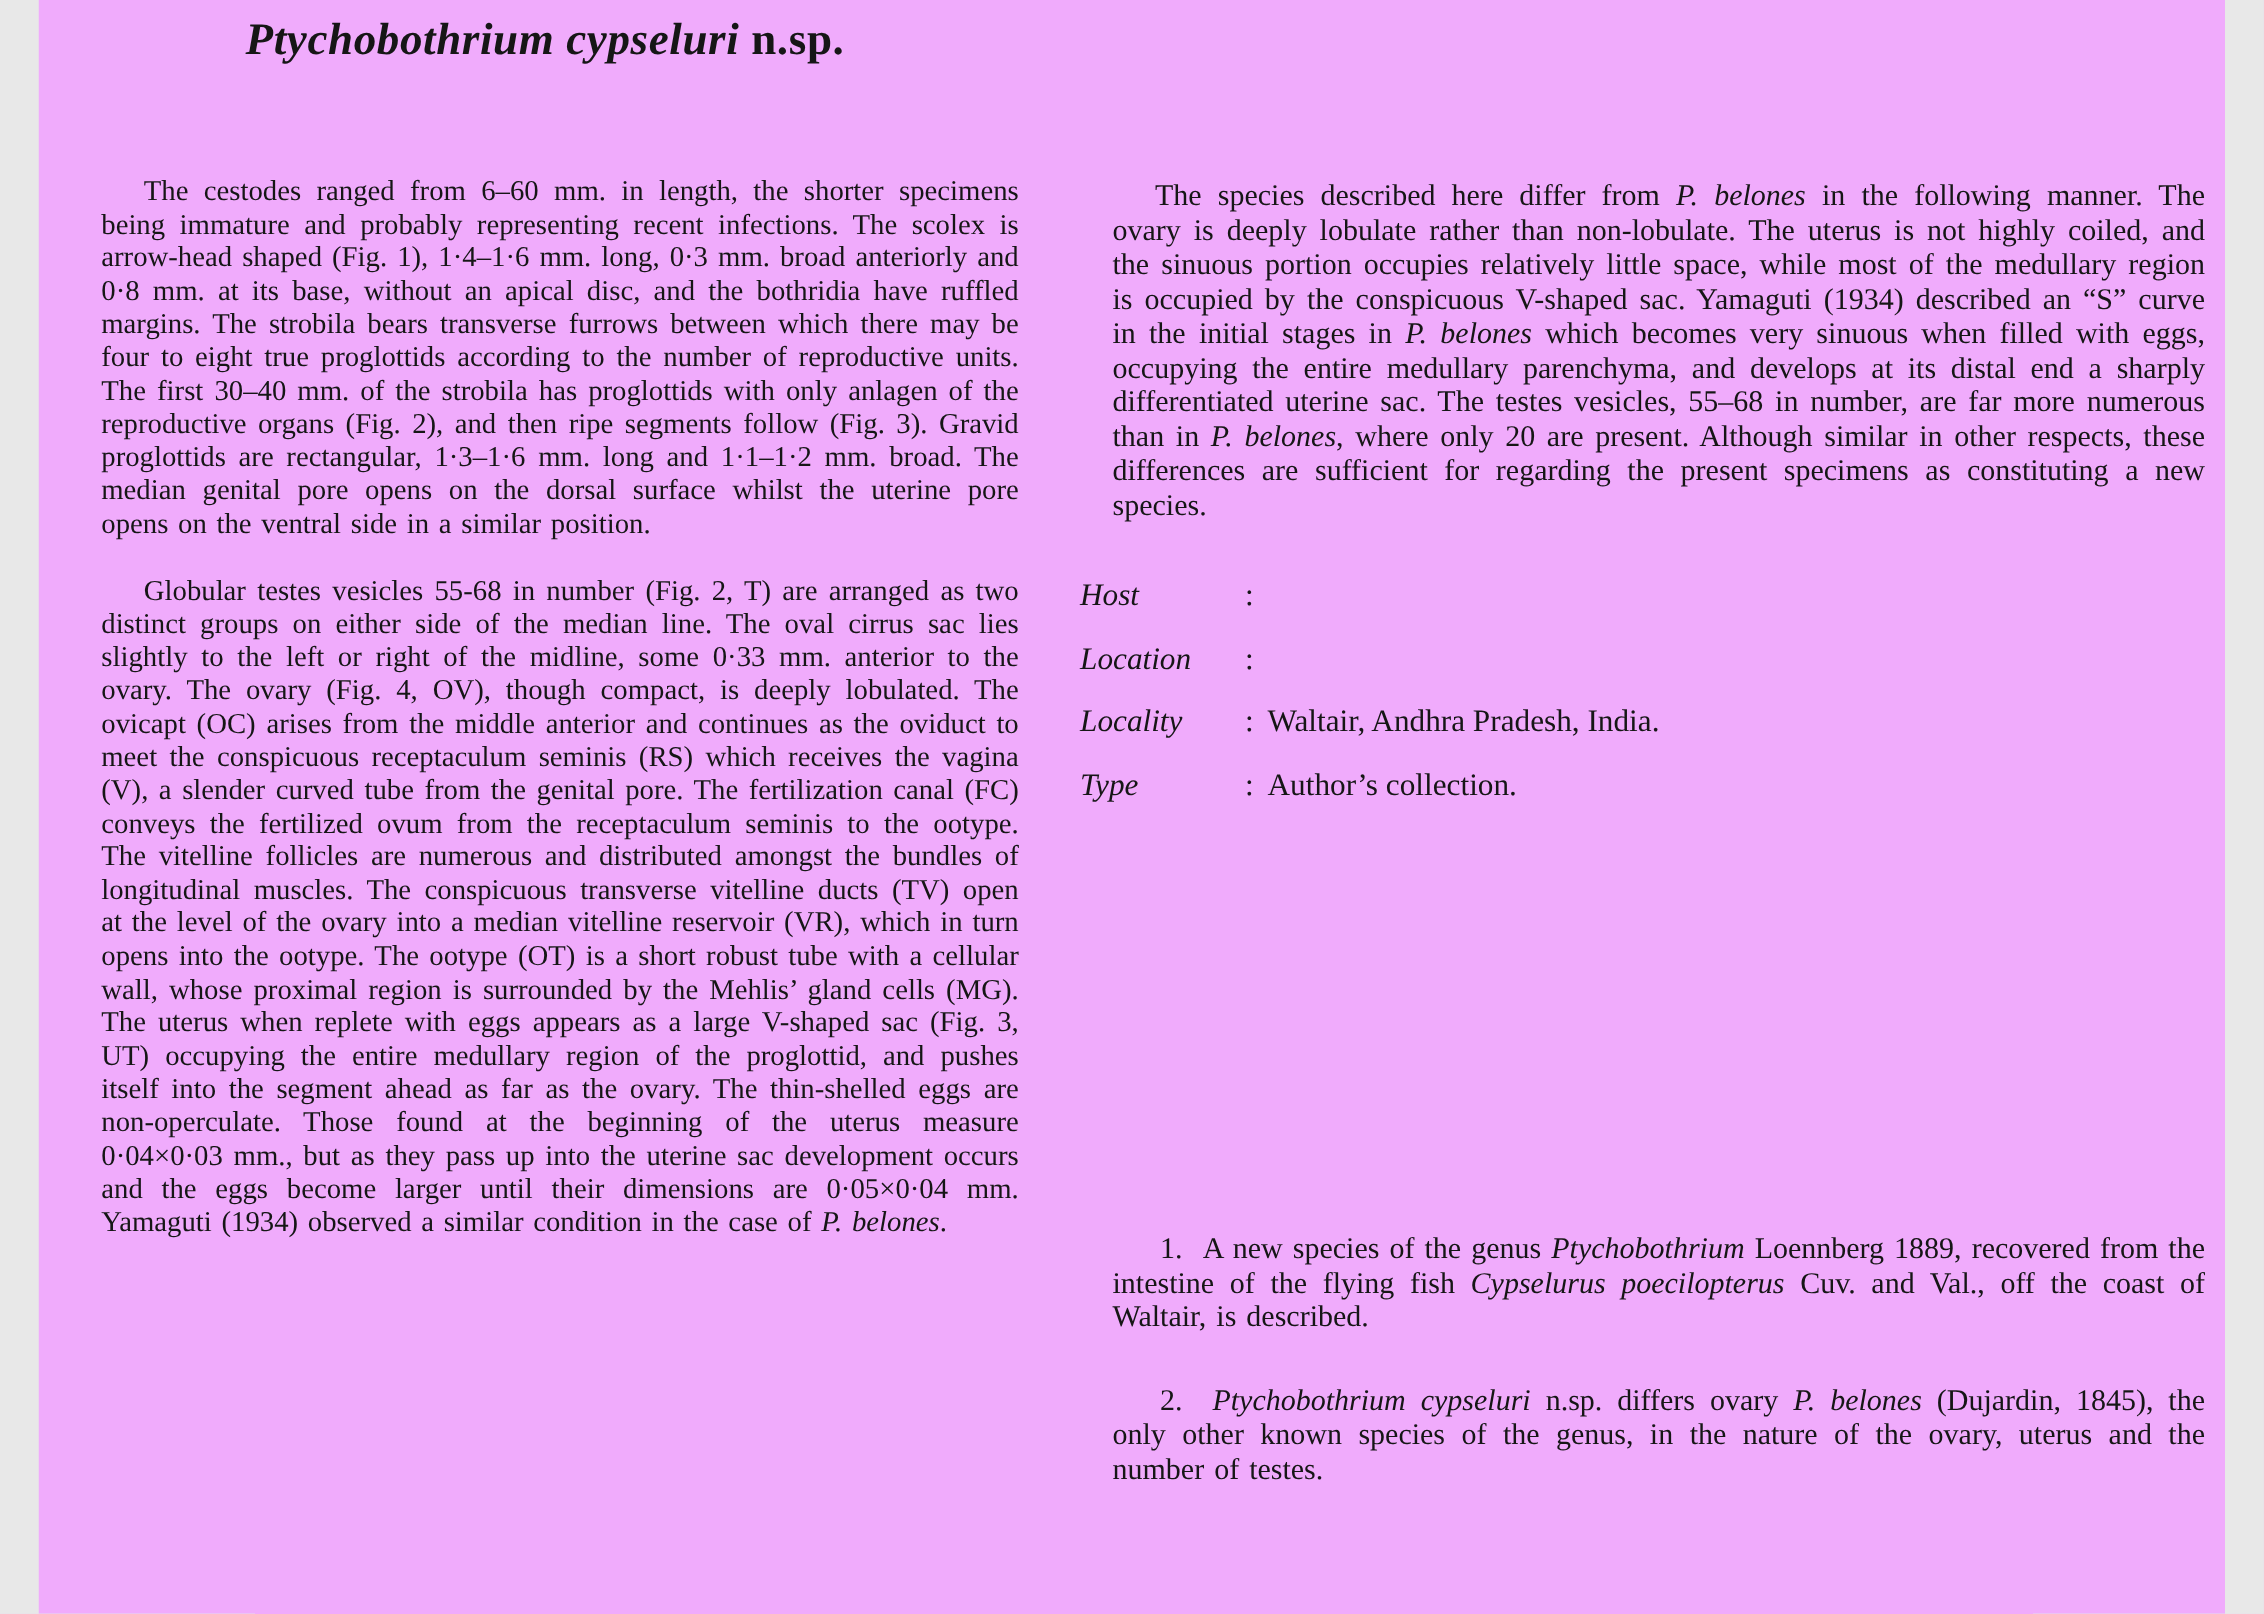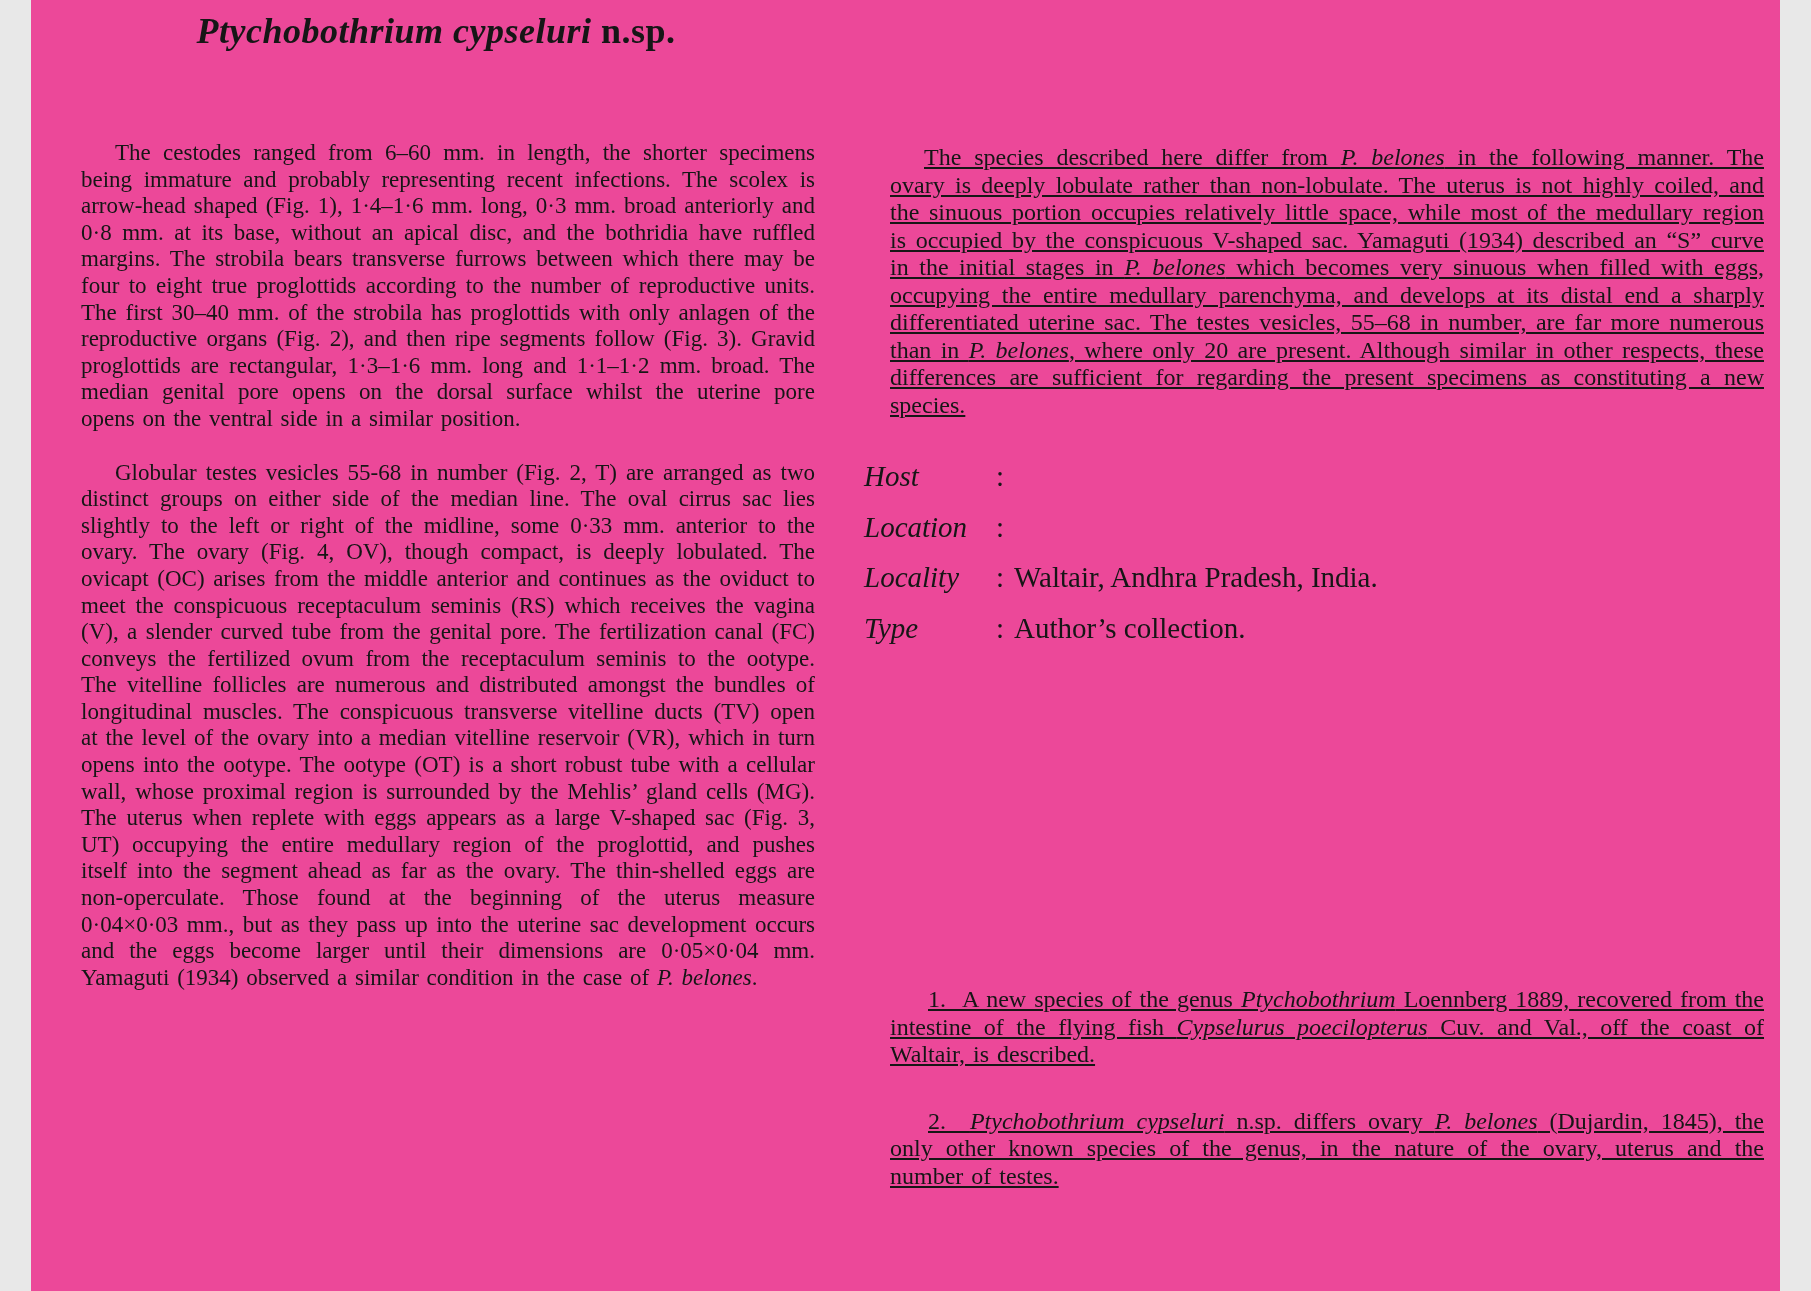--- a/index.html
+++ b/index.html
@@ -1,20 +1,20 @@
 <!DOCTYPE html>
 <html><head>
 <meta charset="utf-8">
 <style>
   html,body{margin:0;padding:0;background:#e8e8e8;}
   .page{
     position:relative;
     width:1749px;height:1291px;
     margin:0 auto;
-    background:#ec4899;
+    background:#f0abfc;
     color:#161616;
     font-family:"Liberation Serif","DejaVu Serif",serif;
     overflow:hidden;
   }
   .title{
     position:absolute;left:0;top:10px;width:810px;
     margin:0;text-align:center;
     font-size:36px;font-weight:bold;
     letter-spacing:0.5px;
   }
@@ -29,31 +29,31 @@
   .summary-heading{left:845px;top:916px;width:902px;}
   .col{position:absolute;}
   .col-left{left:36px;top:126px;width:762px;}
   .col-right{left:845px;top:130px;width:902px;}
   .para{
     margin:14px;
     text-align:justify;
     text-justify:inter-word;
   }
   .col-left .para{font-size:23px;line-height:26.6px;word-spacing:2px;}
-  .col-right .para{font-size:24px;line-height:27.5px;word-spacing:2px;text-decoration:underline;}
+  .col-right .para{font-size:24px;line-height:27.5px;word-spacing:2px;}
   .para.indent{text-indent:34px;}
   .para+.para{margin-top:27px;}
   .run-n{font-style:normal;}
   .run-i{font-style:italic;}
   .run-b{font-weight:bold;}
   .run-bi{font-weight:bold;font-style:italic;}
   .details{
     margin-top:44px;
     margin-left:-12px;
-    font-size:29px;
+    font-size:25px;
   }
   .details-row{
     display:flex;
     align-items:baseline;
     margin-bottom:23px;
     line-height:27.5px;
   }
   .details-label{
     font-style:italic;
     width:132px;

